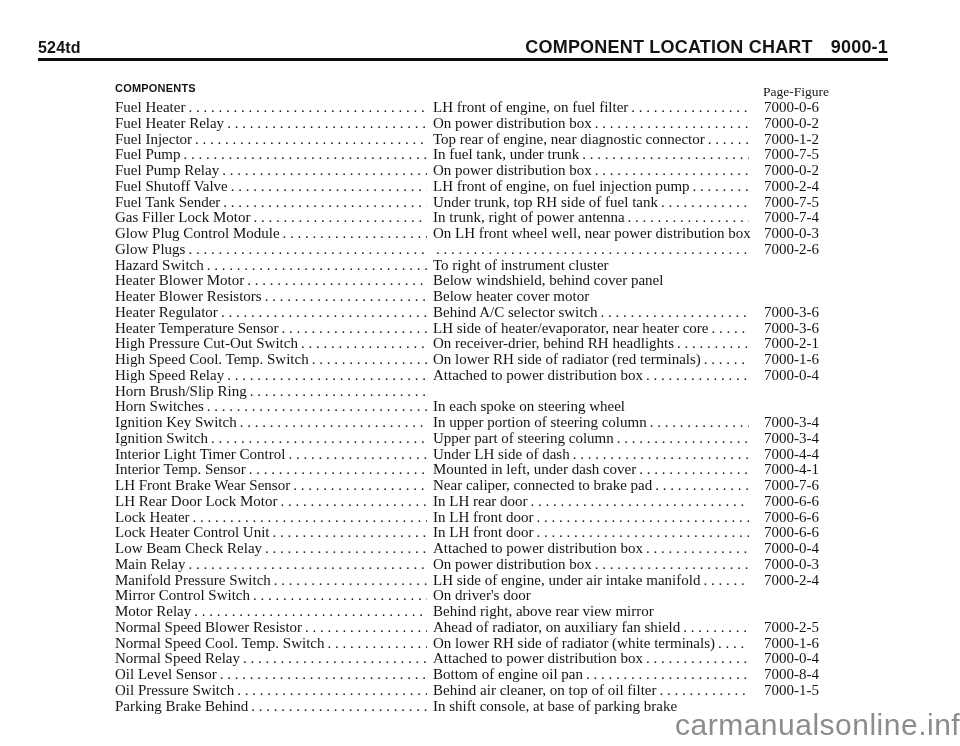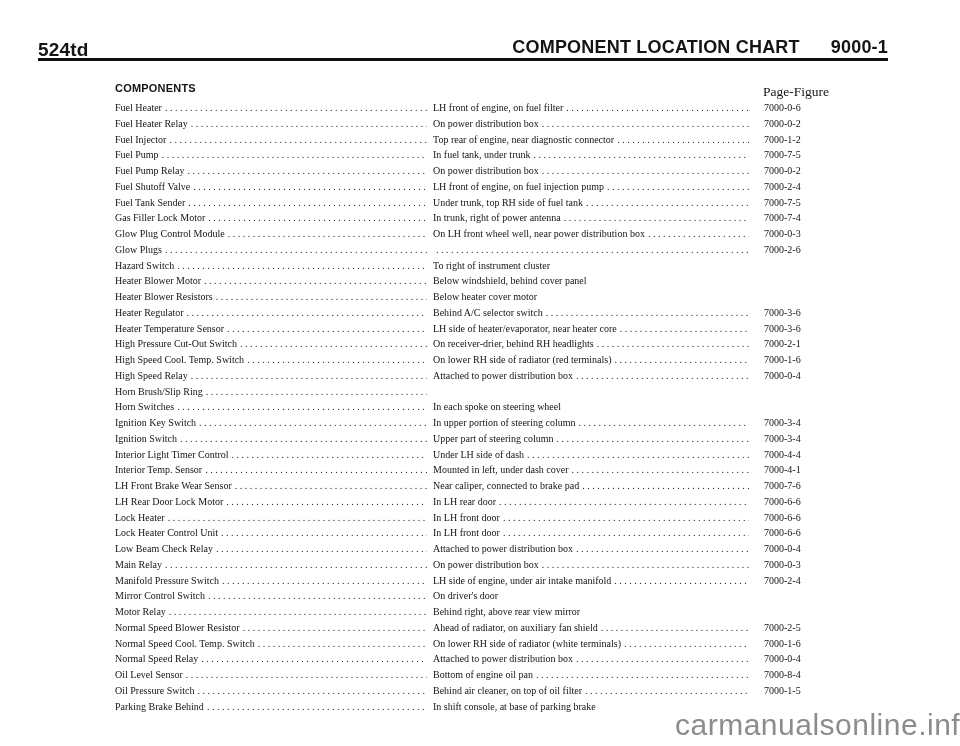--- a/index.html
+++ b/index.html
@@ -11,34 +11,34 @@
     font-family: "Liberation Serif", serif;
     color: #141414;
     overflow: hidden;
   }
   .hdr-left {
     position: absolute;
     left: 38px;
     top: 39px;
     font-family: "Liberation Sans", sans-serif;
     font-weight: bold;
-    font-size: 19px;
+    font-size: 16px;
     letter-spacing: 0.2px;
   }
   .hdr-right {
     position: absolute;
     right: 72px;
     top: 37px;
     font-family: "Liberation Sans", sans-serif;
     font-weight: bold;
     font-size: 18px;
     letter-spacing: 0.2px;
     white-space: nowrap;
   }
-  .hdr-right .pageno { margin-left: 31px; }
+  .hdr-right .pageno { margin-left: 18px; }
   .rule {
     position: absolute;
     left: 38px;
     top: 58px;
     width: 850px;
     height: 3px;
     background: #0e0e0e;
   }
   .components-heading {
     position: absolute;
@@ -58,21 +58,21 @@
   }
   .rows {
     position: absolute;
     left: 115px;
     top: 100px;
     width: 760px;
   }
   .row {
     display: flex;
     line-height: 15.75px;
-    font-size: 10px;
+    font-size: 15px;
     white-space: nowrap;
   }
   .c1 { width: 318px; display: flex; overflow: hidden; flex: 0 0 auto; }
   .c2 { width: 329px; display: flex; overflow: hidden; flex: 0 0 auto; }
   .c3 { width: 100px; padding-left: 2px; flex: 0 0 auto; overflow: hidden; }
   .name, .loc { flex: 0 0 auto; }
   .leader {
     flex: 1 1 auto;
     overflow: hidden;
     margin-left: 3px;

